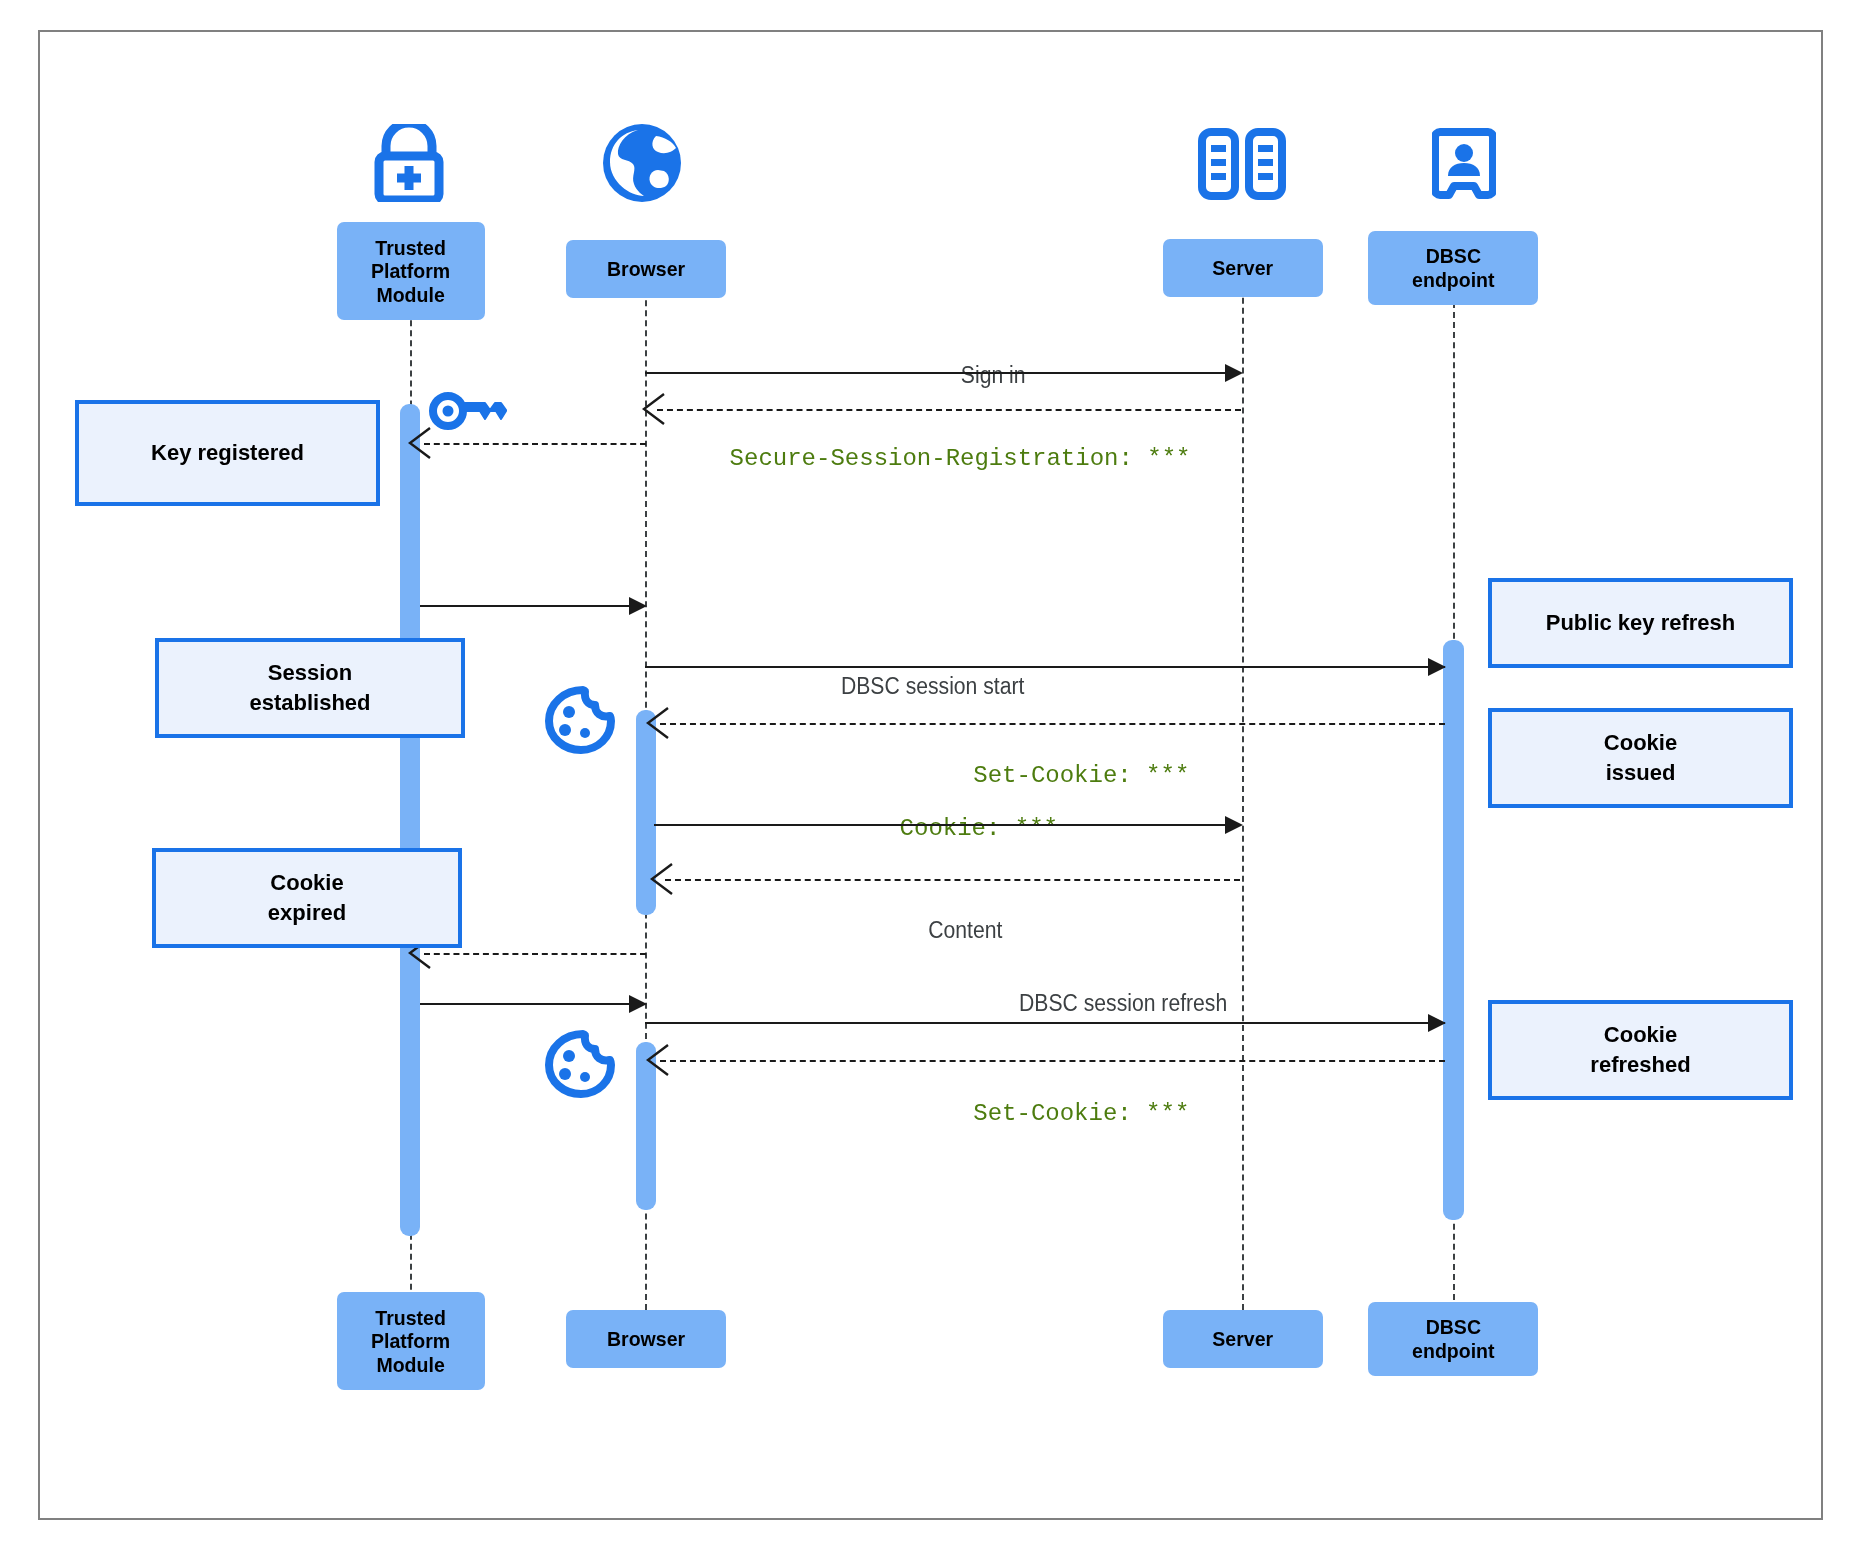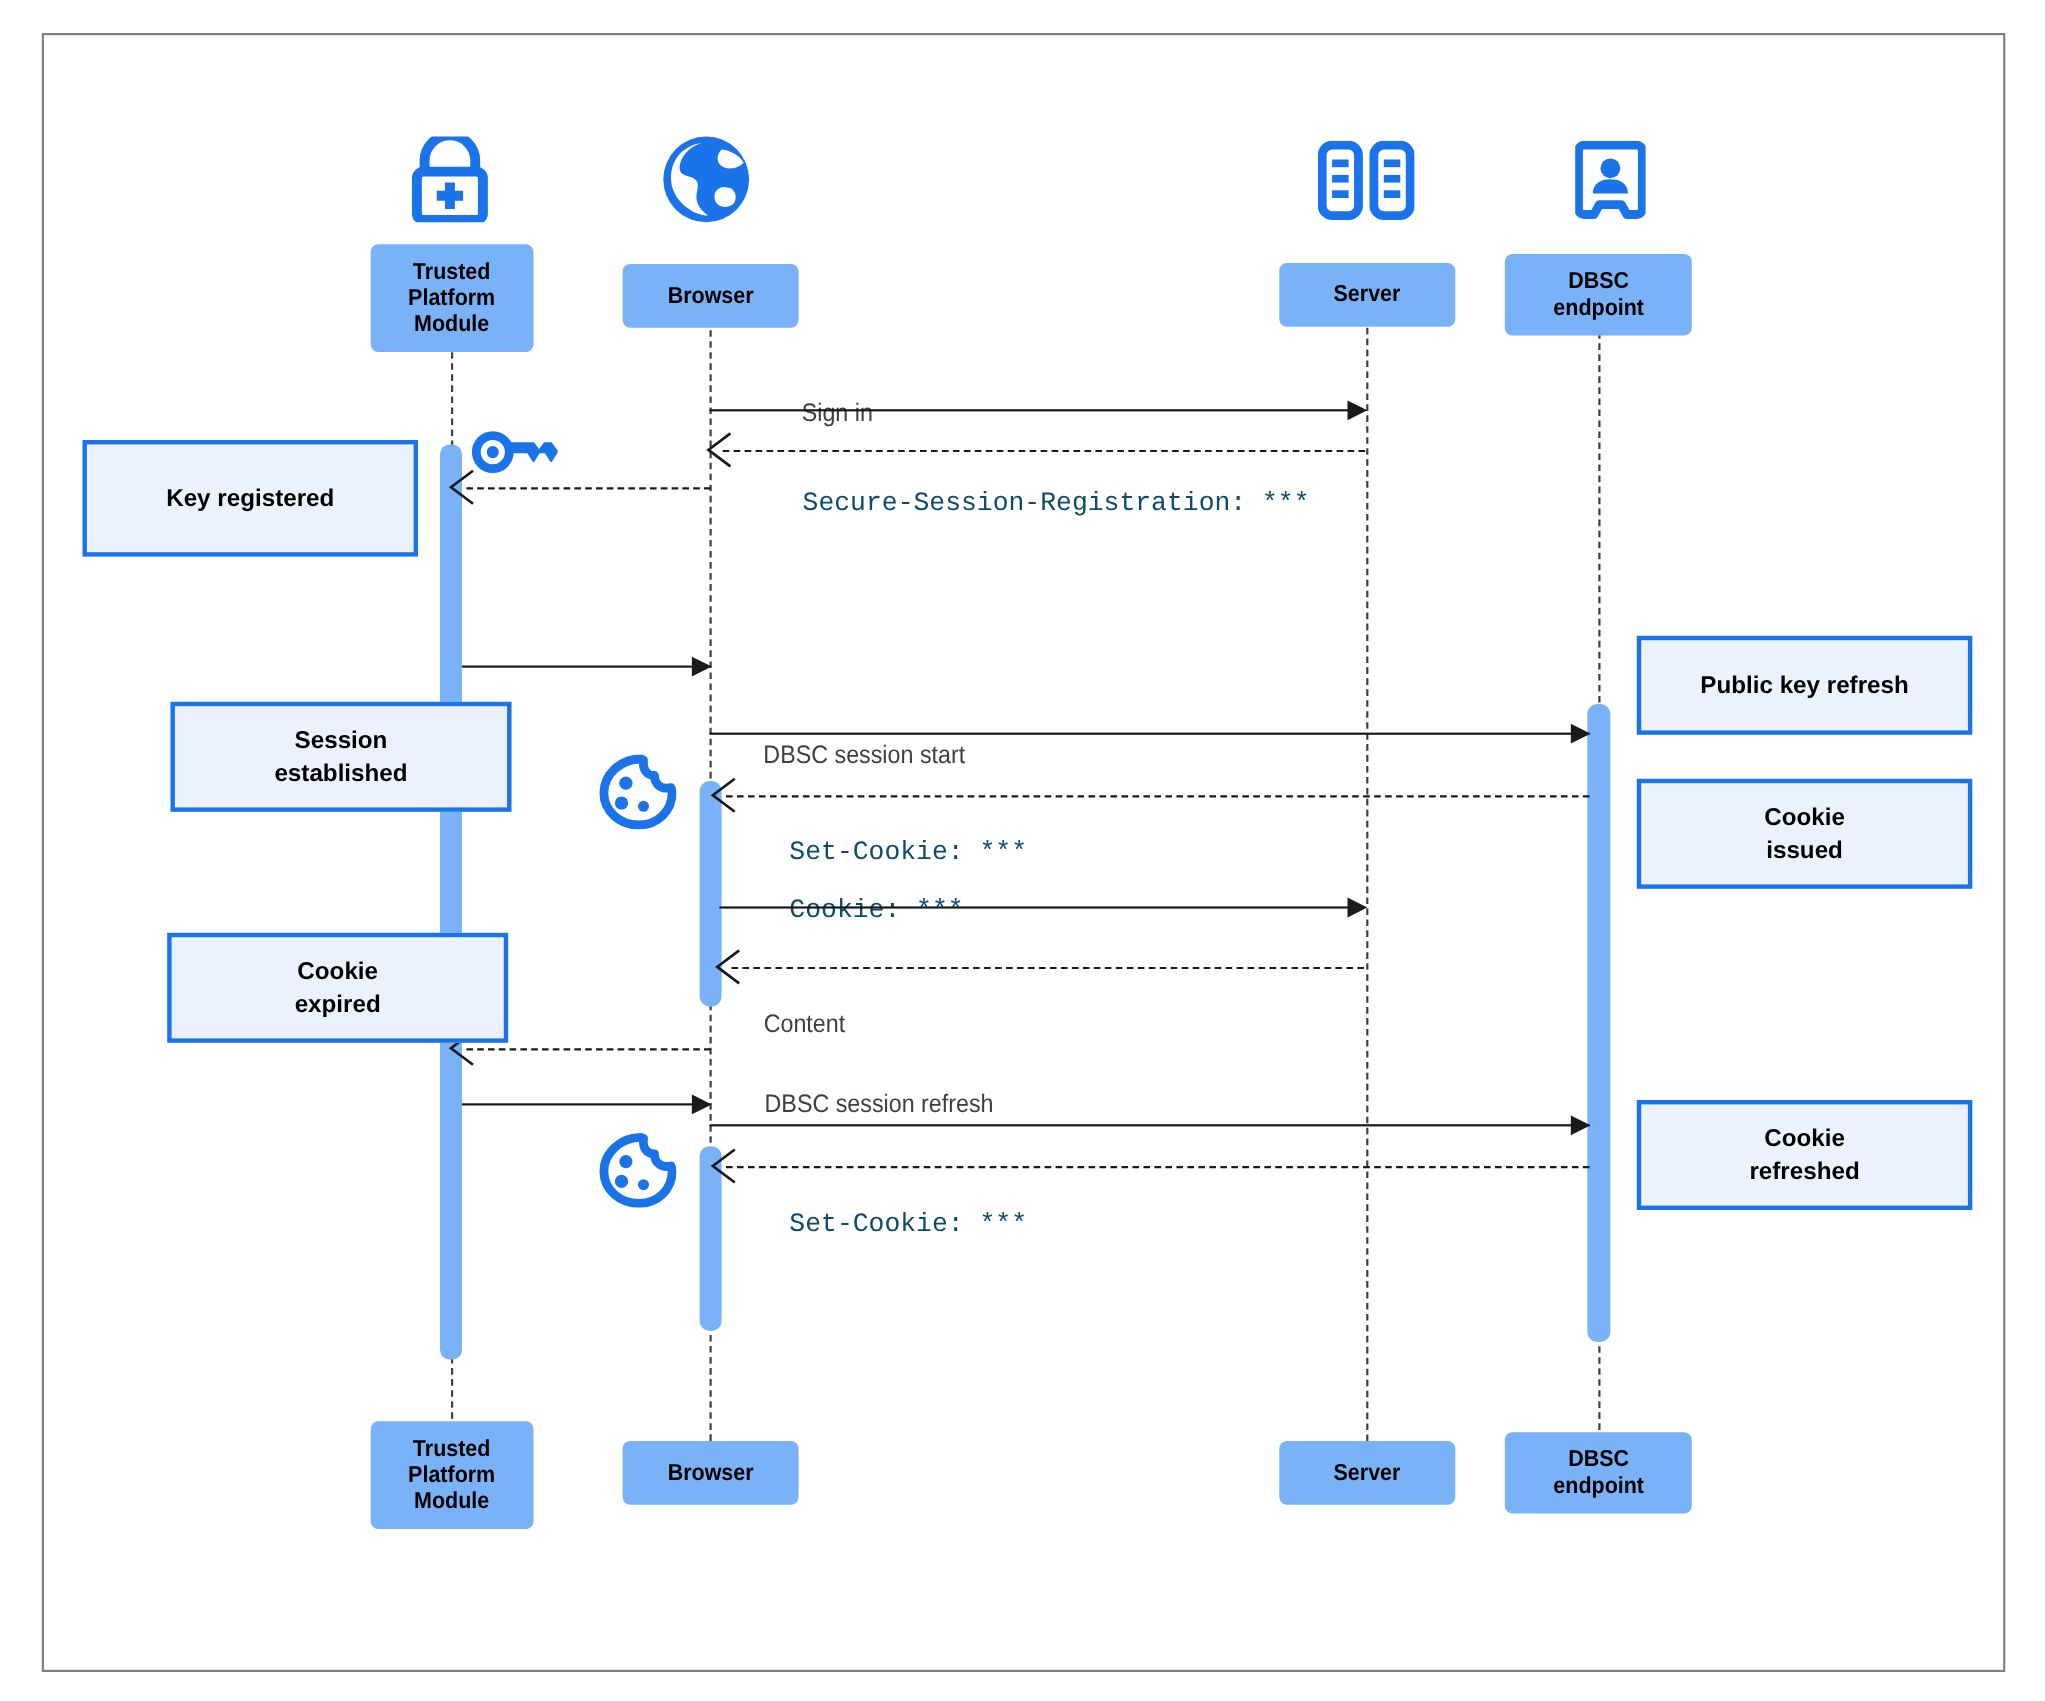--- a/index.html
+++ b/index.html
@@ -40,26 +40,26 @@
 
   
   .msg{position:absolute;height:0;border-top:2px solid #1a1a1a;}
   .msg.dashed{border-top:2px dashed #1a1a1a;}
   .arrowR,.arrowL{position:absolute;width:0;height:0;}
   
   .arrowR.solid{border-top:9px solid transparent;border-bottom:9px solid transparent;border-left:18px solid #1a1a1a;}
   
   .arrowL.open svg,.arrowR.open svg{display:block;overflow:visible;}
 
-  .mlabel{position:absolute;white-space:pre;}
+  .mlabel{position:absolute;text-align:center;white-space:pre;}
   .mlabel.sans{font-family:"Liberation Sans Narrow","Liberation Sans",sans-serif;
                font-size:23px;color:#3c4043;}
   .mlabel.sans span{display:inline-block;transform:scaleX(0.92);}
   .mlabel.mono{font-family:"Liberation Mono","DejaVu Sans Mono",monospace;
-               font-size:24px;color:#0c4a6e;letter-spacing:0px;}
+               font-size:24px;color:#4d7c0f;letter-spacing:0px;}
 
   
   .icon{position:absolute;}
   .icon svg{display:block;}
 </style>
 </head>
 <body>
 
 <div id="stage">
 

